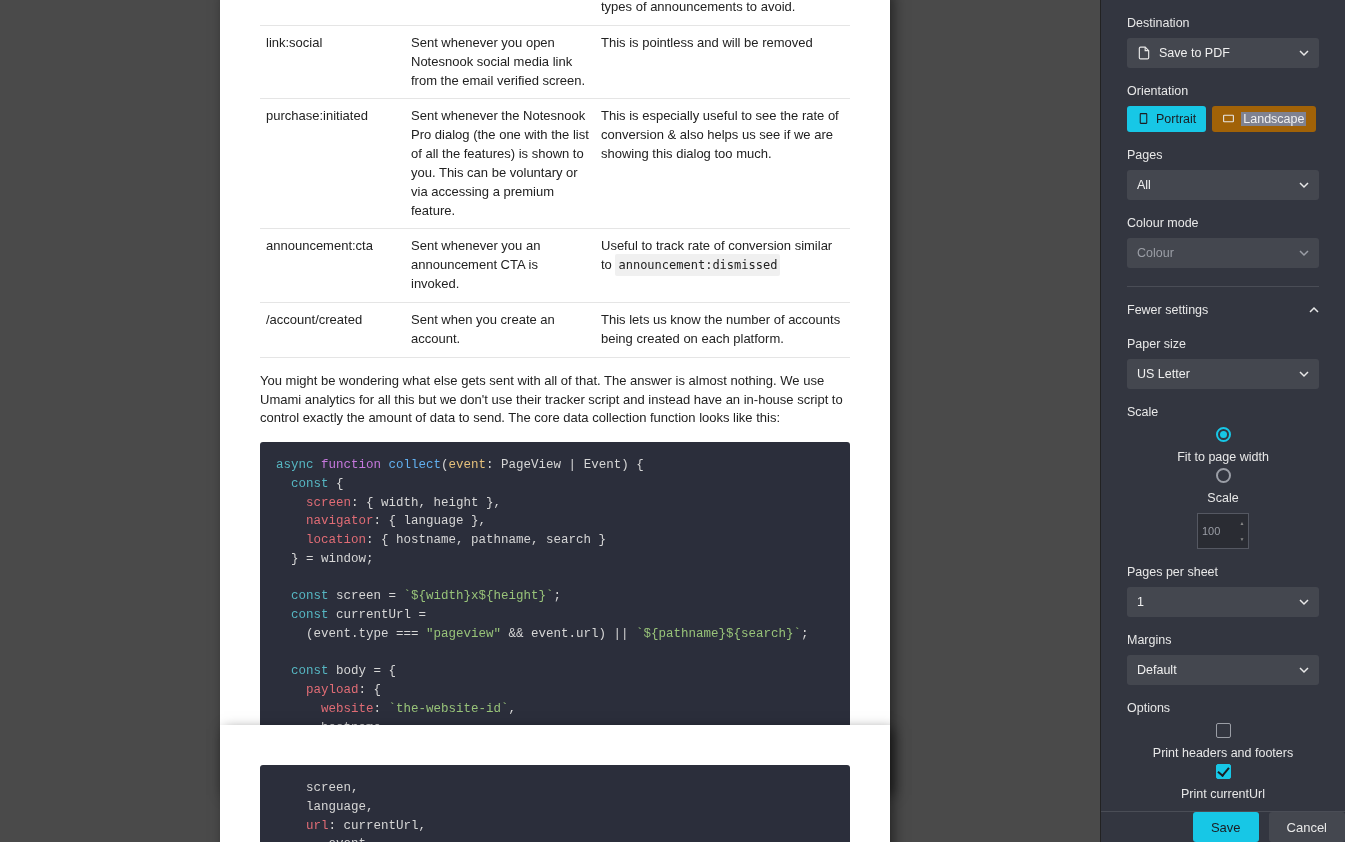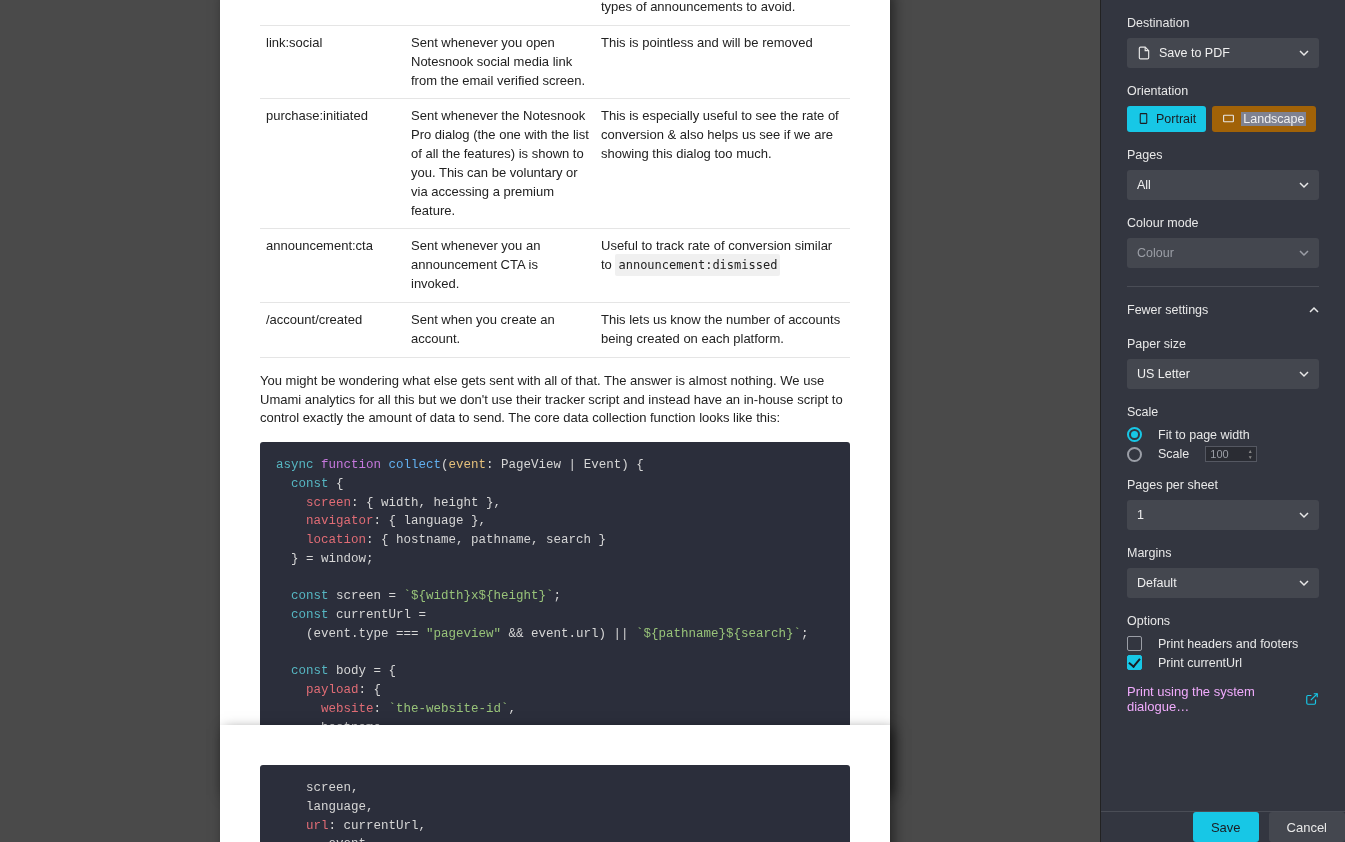--- a/index.html
+++ b/index.html
@@ -96,34 +96,34 @@
   .seg-btn .seg-txt.sel { background: #7f8291; color: #f0f0f0; padding: 0 2px; }
 
   .hr { border: none; border-top: 1px solid #4a4d56; margin-top: 18px; }
 
   .fewer {
     display: flex; justify-content: space-between; align-items: center;
     padding: 16px 0 4px 0; cursor: pointer;
   }
 
   .radio-row, .check-row {
-    display: flex; align-items: center; gap: 16px;
-    margin: 4px 0; cursor: pointer;
+    display: flex; align-items: center; gap: 8px;
+    margin: 4px 0; cursor: pointer; flex-direction: column;
   }
   .radio {
     width: 15px; height: 15px; border-radius: 50%;
     border: 2px solid #9b9ea6; position: relative; flex-shrink: 0;
   }
   .radio.on { border-color: #17c7e6; }
   .radio.on::after {
     content: ''; position: absolute; inset: 2px;
     background: #17c7e6; border-radius: 50%;
   }
   .numbox {
-    width: 52px; height: 16px; background: #2a2c33;
+    width: 52px; height: 36px; background: #2a2c33;
     border: 1px solid #555862; color: #9b9ea6;
     font-size: 11px; padding: 0 4px; display: flex; align-items: center;
     position: relative;
   }
   .numbox .spin { position: absolute; right: 1px; top: 1px; bottom: 1px; width: 10px; display: flex; flex-direction: column; }
   .numbox .spin div { flex:1; font-size:5px; color:#888; display:flex; align-items:center; justify-content:center; }
 
   .check {
     width: 15px; height: 15px; border: 1.5px solid #9b9ea6;
     border-radius: 2px; flex-shrink: 0; position: relative;

